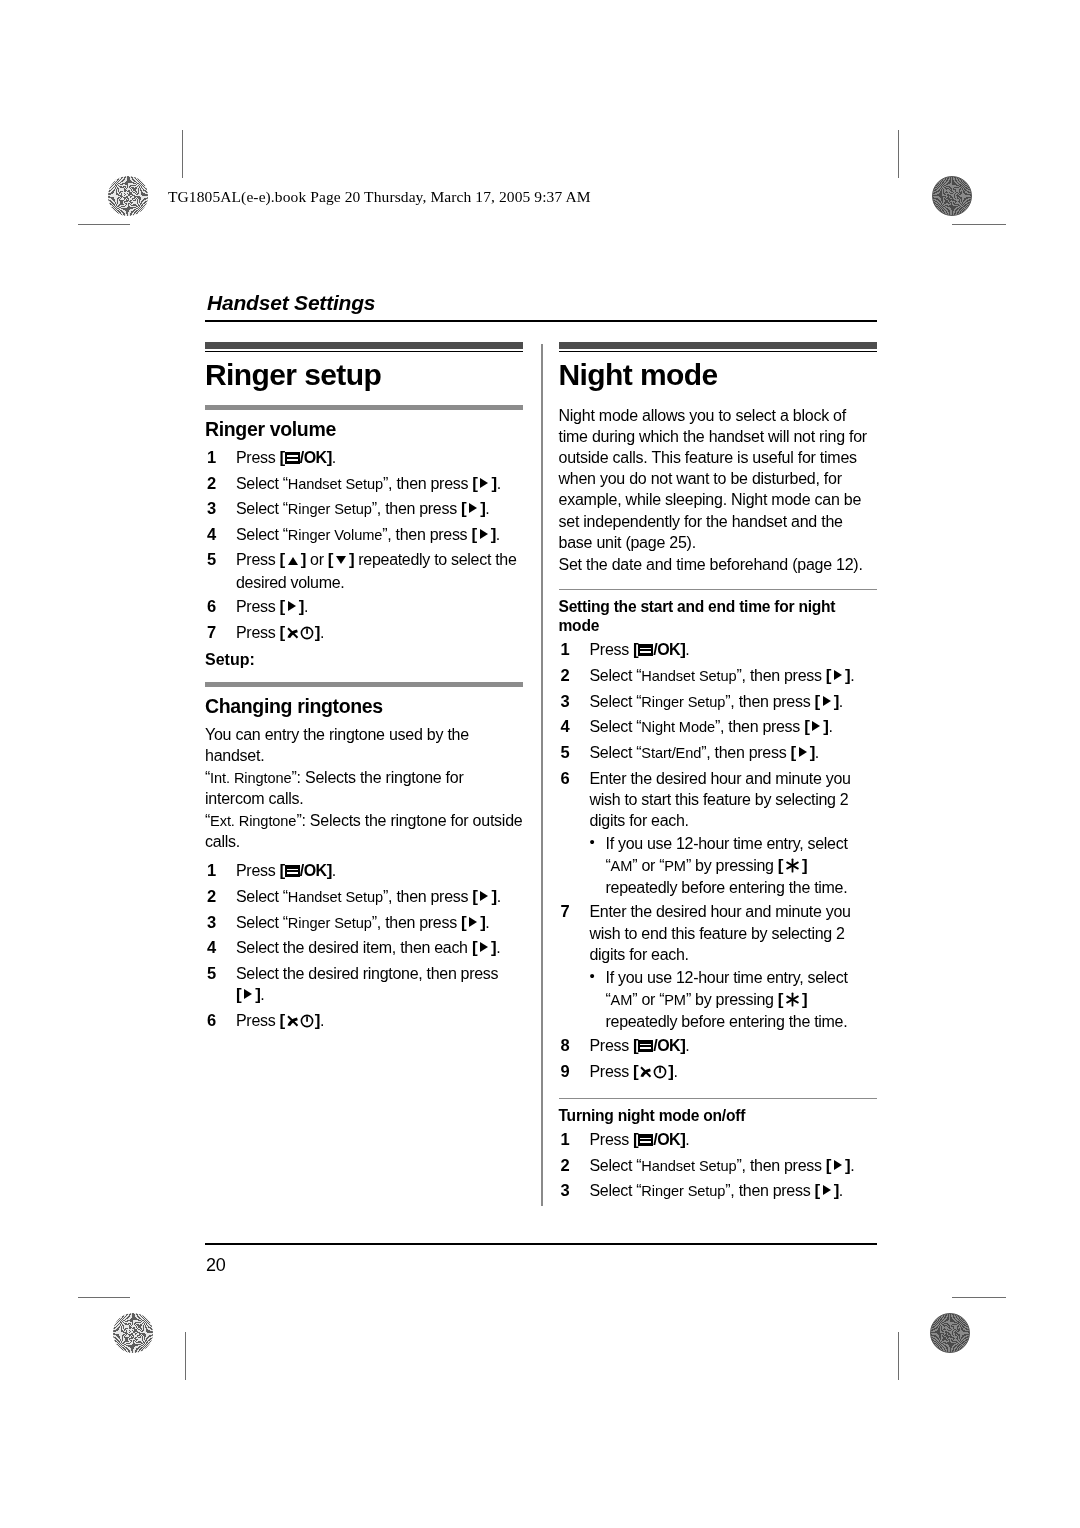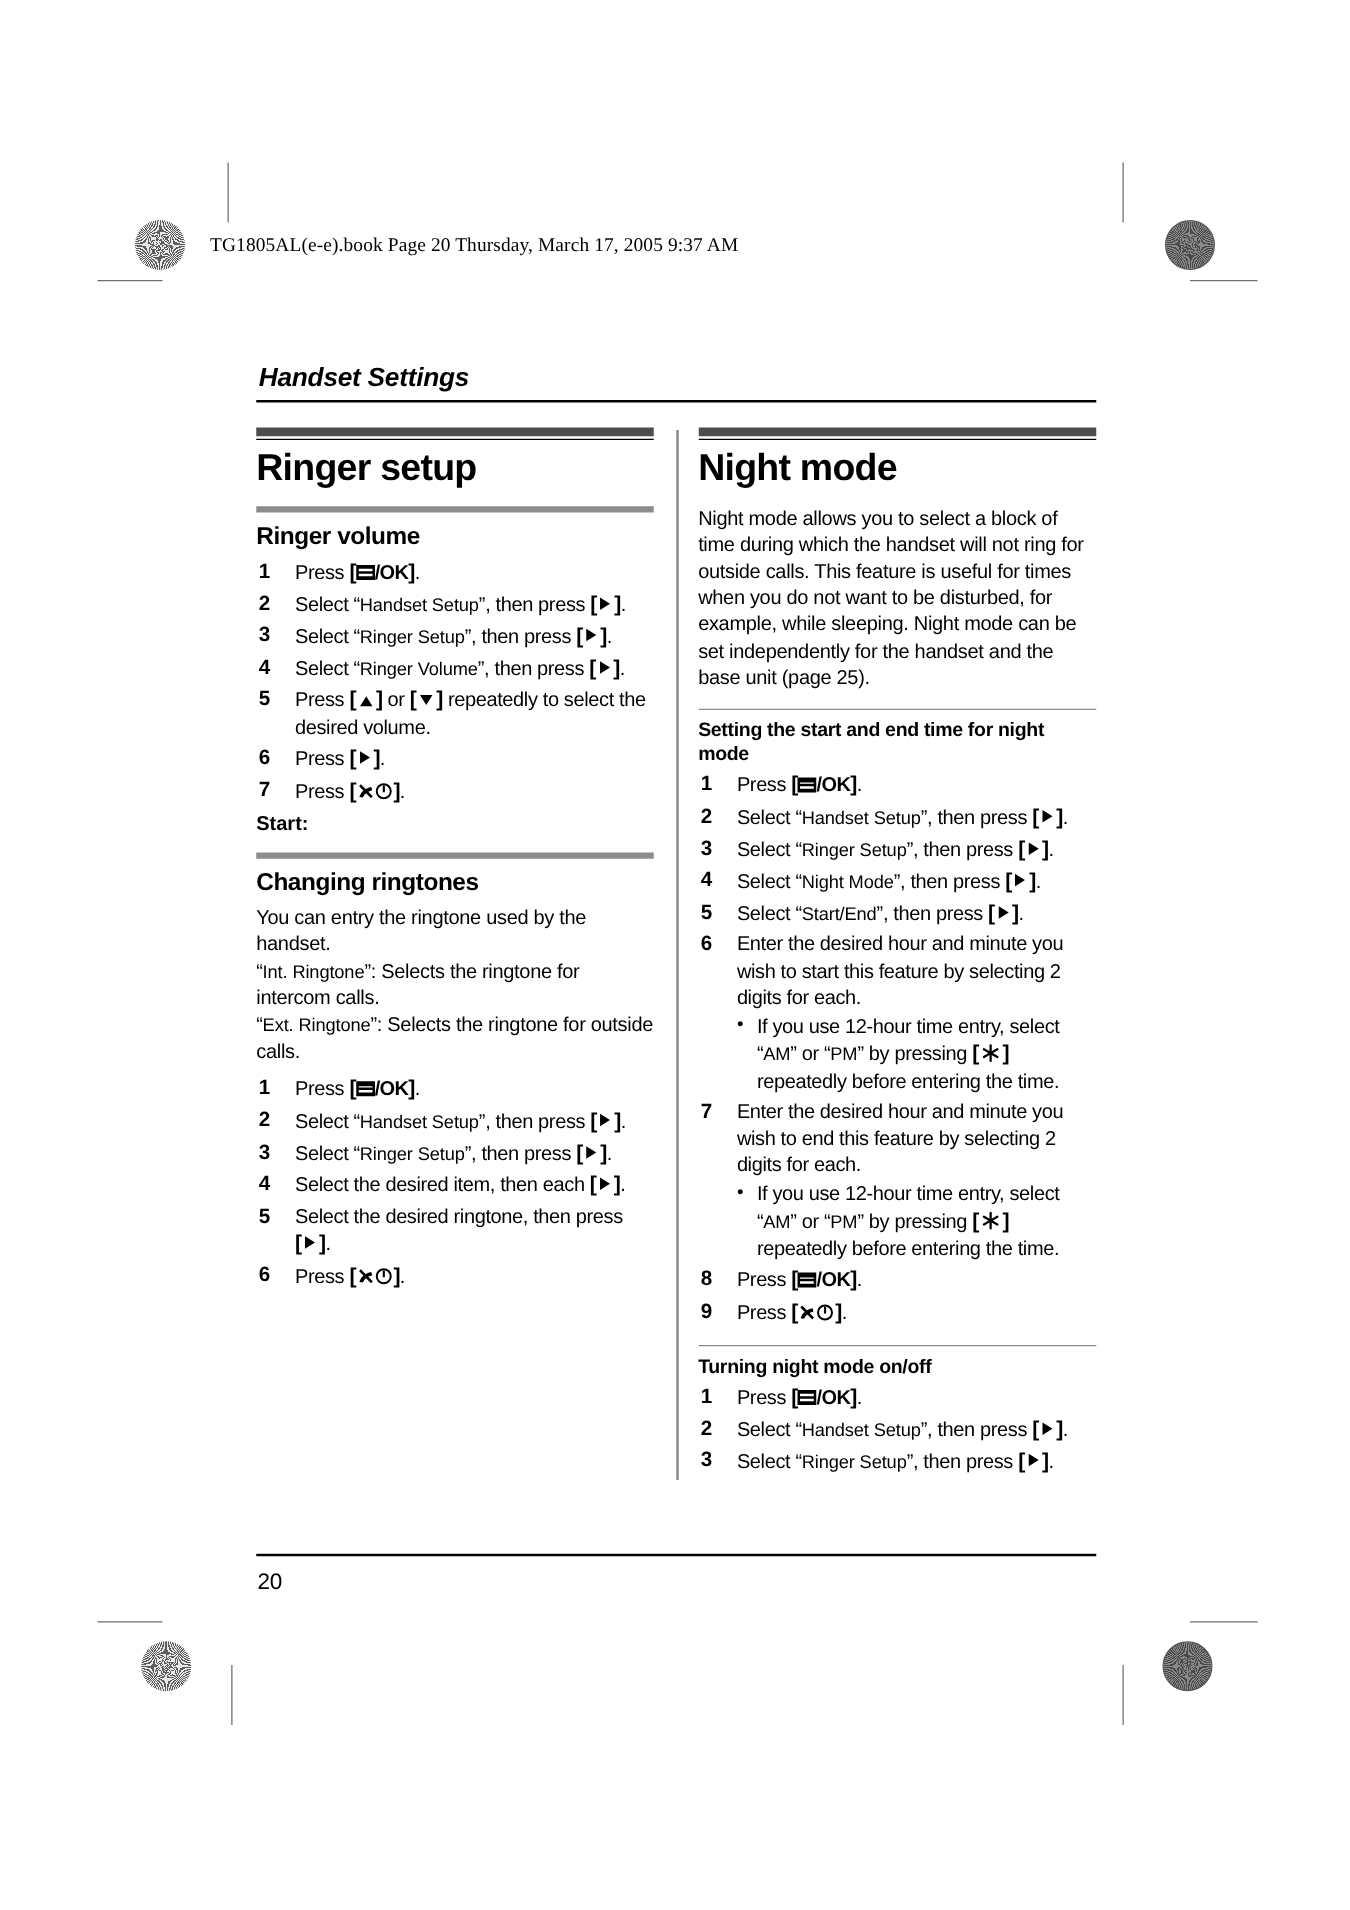--- a/index.html
+++ b/index.html
@@ -353,21 +353,21 @@
         <li><span class="num">6</span><span>Press </span><span class="key"><span class="brk">[</span><span class="ico-arrow right"></span><span class="brk">]</span></span><span>.</span></li>
 
         <li><span class="num">7</span><span>Press </span><span class="key"><span class="brk">[</span><svg class="ico-offhook" width="28" height="14" viewBox="0 0 28 14">
                 <path d="M1.5 11.5 C3 7 6.5 4.5 11 3.6 L11.8 6.2 C8.5 7 5.8 8.8 4.2 12 Z" fill="#000"></path>
                 <path d="M2 2.2 L11.5 11.8" stroke="#000" stroke-width="2" fill="none"></path>
                 <circle cx="21" cy="7" r="5.6" fill="none" stroke="#000" stroke-width="1.6"></circle>
                 <rect x="20.2" y="2.4" width="1.7" height="5.4" fill="#000"></rect>
               </svg><span class="brk">]</span></span><span>.</span></li>
       </ol>
 
-      <div class="note-label">Start:</div>
+      <div class="note-label">Setup:</div>
 
       <div class="h2-bar"></div>
       <h2 class="sub">Changing ringtones</h2>
 
       <p class="body">You can entry the ringtone used by the handset.</p>
       <p class="body">“<span class="mono">Int. Ringtone</span>”<span>: Selects the ringtone for intercom calls.</span></p>
       <p class="body">“<span class="mono">Ext. Ringtone</span>”<span>: Selects the ringtone for outside calls.</span></p>
 
       <ol class="steps" style="margin-top:8px;">
         <li><span class="num">1</span><span>Press </span><span class="key"><span class="brk">[</span><span class="ico-menu"></span><span>/OK</span><span class="brk">]</span></span><span>.</span></li>
@@ -394,20 +394,21 @@
 
     <div class="col col-right">
 
       <div class="h1-rule-wrap">
         <div class="h1-bar"></div>
         <div class="h1-thin"></div>
       </div>
       <h1 class="sec">Night mode</h1>
 
       <p class="body">Night mode allows you to select a block of time during which the handset will not ring for outside calls. This feature is useful for times when you do not want to be disturbed, for example, while sleeping. Night mode can be set independently for the handset and the base unit (page 25).</p>
+      <p class="body">Set the date and time beforehand (page 12).</p>
 
       <div class="h3-rule"></div>
       <h3 class="subsub">Setting the start and end time for night mode</h3>
 
       <ol class="steps">
         <li><span class="num">1</span><span>Press </span><span class="key"><span class="brk">[</span><span class="ico-menu"></span><span>/OK</span><span class="brk">]</span></span><span>.</span></li>
 
         <li><span class="num">2</span><span>Select “</span><span class="mono">Handset Setup</span><span>”, then press </span><span class="key"><span class="brk">[</span><span class="ico-arrow right"></span><span class="brk">]</span></span><span>.</span></li>
 
         <li><span class="num">3</span><span>Select “</span><span class="mono">Ringer Setup</span><span>”, then press </span><span class="key"><span class="brk">[</span><span class="ico-arrow right"></span><span class="brk">]</span></span><span>.</span></li>

